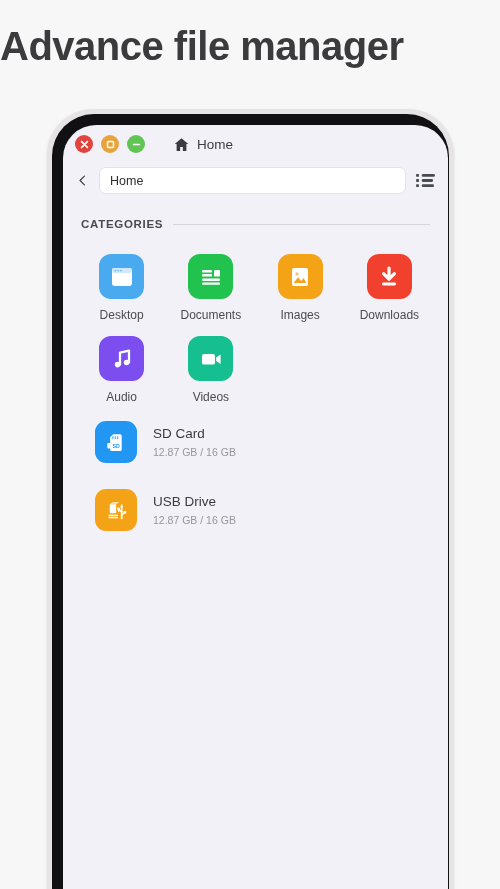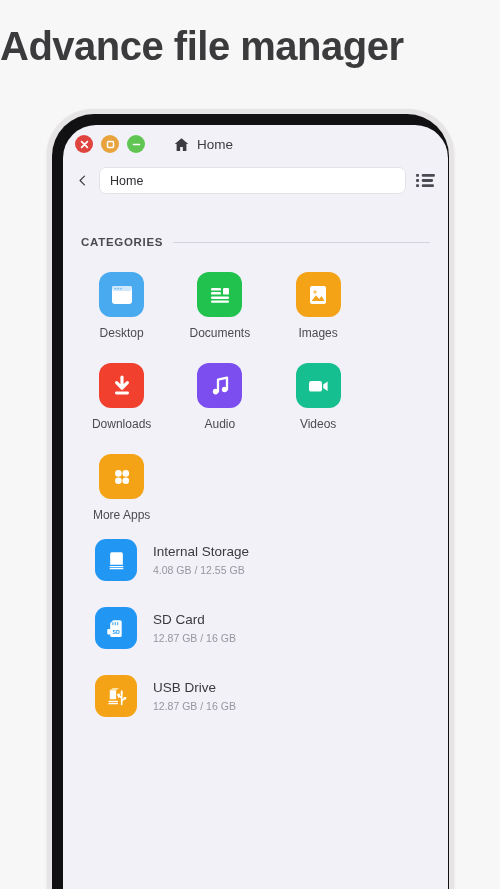--- a/index.html
+++ b/index.html
@@ -88,37 +88,36 @@
     padding: 0 10px;
     outline: none;
   }
   .list-toggle { width: 22px; height: 22px; flex: none;
                  display: flex; align-items: center; justify-content: center; }
 
   
   .section-head {
     display: flex; align-items: center; gap: 10px;
     padding: 0 18px;
-    margin-top: 32px;
+    margin-top: 14px;
   }
   .section-title {
     font-size: 11.5px;
     font-weight: 700;
     letter-spacing: 0.7px;
     color: #4a4a4f;
     white-space: nowrap;
   }
   .section-rule { flex: 1 1 auto; height: 1px; background: #d4d4dc; }
 
   
   .cat-grid {
     display: flex;
     flex-wrap: wrap;
     padding: 10px 14px 0 14px;
-    gap: 9px;
   }
   .cat-cell {
     width: 25%;
     display: flex; flex-direction: column; align-items: center;
     padding-top: 14px;
   }
   .cat-icon {
     width: 45px; height: 45px;
     border-radius: 12px;
     display: flex; align-items: center; justify-content: center;
@@ -270,50 +269,26 @@
           <div class="cat-cell">
             <div class="cat-icon" style="background:#16bf8f">
               <svg width="26" height="26" viewBox="0 0 26 26">
                 <rect x="4" y="8" width="13" height="10.6" rx="2.2" fill="#fff"></rect>
                 <path d="M18.2 11.6 L22.6 8.6 V18 L18.2 15 Z" fill="#fff"></path>
               </svg>
             </div>
             <span class="cat-label">Videos</span>
           </div>
 
-          <div class="cat-cell">
-            <div class="cat-icon" style="background:#f5a316">
-              <svg width="26" height="26" viewBox="0 0 26 26">
-                <circle cx="9.4" cy="9.4" r="3.3" fill="#fff"></circle>
-                <circle cx="16.8" cy="9.4" r="3.3" fill="#fff"></circle>
-                <circle cx="9.4" cy="16.8" r="3.3" fill="#fff"></circle>
-                <circle cx="16.8" cy="16.8" r="3.3" fill="#fff"></circle>
-              </svg>
-            </div>
-            <span class="cat-label">More Apps</span>
-          </div>
 
         </div>
 
 
         <div class="store-list">
 
-          <div class="store-row">
-            <div class="store-icon" style="background:#2196f3">
-              <svg width="25" height="25" viewBox="0 0 26 26">
-                <path d="M8 4.5 h10 a1.6 1.6 0 0 1 1.6 1.6 v11.4 h-13.2 V6.1 A1.6 1.6 0 0 1 8 4.5 Z" fill="#fff"></path>
-                <rect x="5.8" y="18.6" width="14.4" height="1.5" rx="0.7" fill="#fff"></rect>
-                <rect x="5.8" y="20.9" width="14.4" height="1.3" rx="0.6" fill="#fff"></rect>
-              </svg>
-            </div>
-            <div class="store-text">
-              <span class="store-name">Internal Storage</span>
-              <span class="store-sub">4.08 GB / 12.55 GB</span>
-            </div>
-          </div>
 
           <div class="store-row">
             <div class="store-icon" style="background:#2196f3">
               <svg width="25" height="25" viewBox="0 0 26 26">
                 <path d="M9.5 4.5 h7.3 a1.6 1.6 0 0 1 1.6 1.6 v14.2 a1.6 1.6 0 0 1 -1.6 1.6 H8
                          a1.6 1.6 0 0 1 -1.6 -1.6 V7.6 Z" fill="#fff"></path>
                 <rect x="8.6" y="6.3" width="1.3" height="3.4" rx="0.6" fill="#59b4f3"></rect>
                 <rect x="11.1" y="6.3" width="1.3" height="3.4" rx="0.6" fill="#59b4f3"></rect>
                 <rect x="13.6" y="6.3" width="1.3" height="3.4" rx="0.6" fill="#59b4f3"></rect>
                 <text x="12.6" y="19.2" font-family="Liberation Sans, sans-serif" font-size="5.4" font-weight="700" fill="#2196f3" text-anchor="middle">SD</text>

